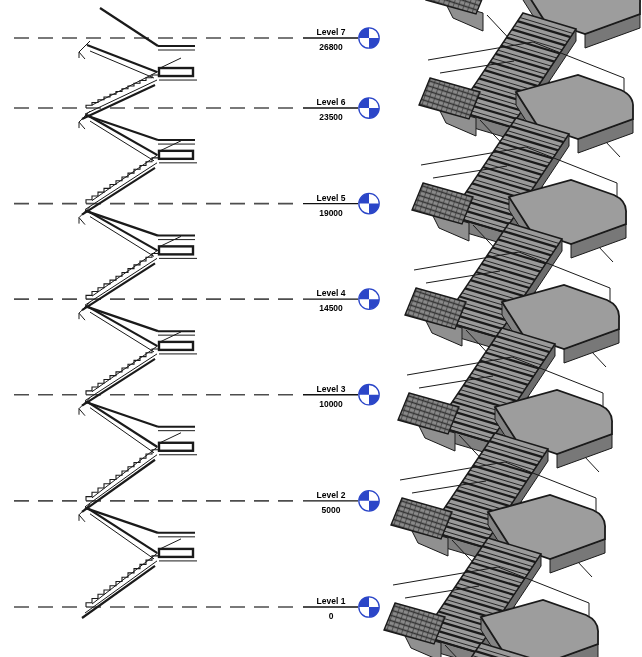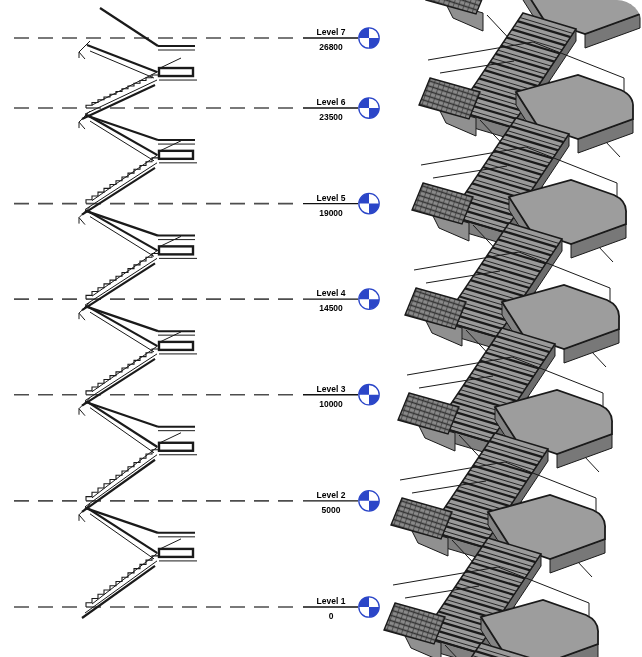--- a/index.html
+++ b/index.html
@@ -1,16 +1,16 @@
 <!DOCTYPE html>
 <html><head>
 <meta charset="utf-8">
 <style>
   html,body{margin:0;padding:0;background:#fff;}
-  #stage{position:relative;width:642px;height:657px;background:#fff;overflow:hidden;border-radius:25px;}
+  #stage{position:relative;width:642px;height:657px;background:#fff;overflow:hidden;}
   svg{display:block;}
   text{font-family:"Liberation Sans", sans-serif;}
 </style>
 </head>
 <body>
 
 <div id="stage">
   <svg id="cv" width="642" height="657" viewBox="0 0 642 657">
     <defs>
       <pattern id="hatch" width="5" height="5" patternUnits="userSpaceOnUse" patternTransform="rotate(18)">

